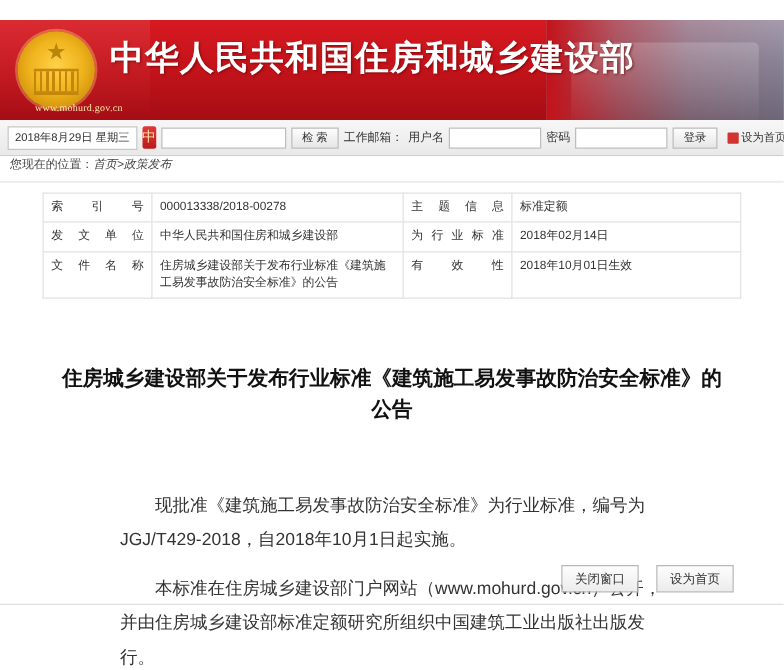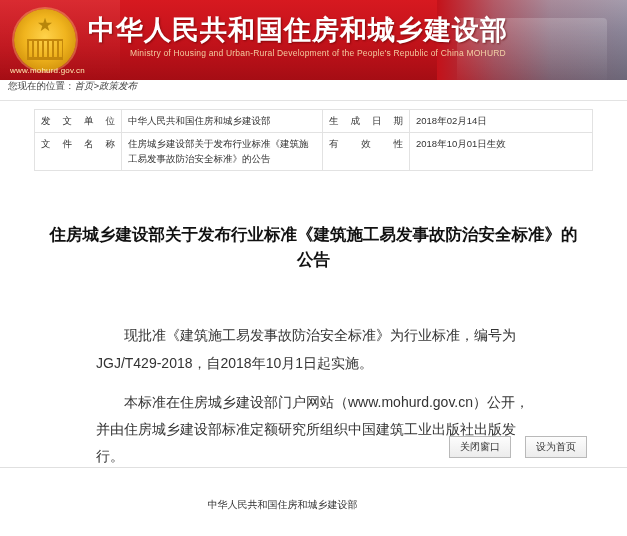--- a/index.html
+++ b/index.html
@@ -13,20 +13,21 @@
     font-family: "Liberation Sans", sans-serif;
     font-size: 11px;
     color: #222;
     overflow: hidden;
   }
   .page {
     position: relative;
     width: 627px;
     height: 476px;
     background: #fff;
+    margin-top: 16px;
   }
 
   
   .banner {
     position: relative;
     height: 80px;
     background: linear-gradient(180deg, #d71920 0%, #c1121a 55%, #a50d14 100%);
     overflow: hidden;
   }
   .banner .bg-photo {
@@ -93,24 +94,25 @@
     left: 130px; top: 48px;
     right: 110px;
     color: #f6d6a8;
     font-size: 8.5px;
     letter-spacing: 0.2px;
     white-space: nowrap;
     opacity: 0.95;
   }
   .site-url {
     position: absolute;
-    left: 10px; top: 66px;
+    left: 28px; top: 66px;
     color: #ffe9b0;
     font-size: 8px;
     letter-spacing: 0.2px;
+    font-family: Liberation Serif, serif;
   }
 
   
   .toolbar {
     height: 28px;
     background: linear-gradient(180deg, #f7f7f7 0%, #e9e9e9 100%);
     border-bottom: 1px solid #cfcfcf;
     display: flex;
     align-items: center;
     padding: 0 6px;
@@ -254,38 +256,61 @@
 </head>
 <body>
 
 <div class="page">
 
   <div class="banner">
     <div class="bg-left"></div>
     <div class="bg-photo"></div>
     <div class="emblem"></div>
     <div class="ministry-title">中华人民共和国住房和城乡建设部</div>
-    <div class="ministry-subtitle">Ministry of Housing and Urban-Rural Development of the People's Republic of China MOHURD</div>
     <div class="site-url">www.mohurd.gov.cn</div>
   </div>
 
+  <div class="toolbar">
+    <div class="date-box">2018年8月29日 星期三</div>
+    <div class="gov-badge">中</div>
+    <input class="tb-field tb-search" type="text" placeholder="" style="">
+    <button class="tb-btn">检 索</button>
+    <span class="tb-label">工作邮箱：</span>
+    <span class="tb-label">用户名</span>
+    <input class="tb-field tb-user" type="text" style="">
+    <span class="tb-label">密码</span>
+    <input class="tb-field tb-pass" type="password" style="">
+    <button class="tb-btn">登录</button>
+    <span class="spacer"></span>
+    <span class="tb-link">
+      <span class="mini-icon"></span>
+      <span>设为首页</span>
+    </span>
+
+  </div>
 
   <div class="breadcrumb">
     <span class="bc-label">您现在的位置：</span>
     <span class="bc-path">首页&gt;政策发布</span>
   </div>
 
   <div class="content">
 
     <table class="meta">
       <tbody>
         <tr>
+          <td class="k">索 引 号</td>
+          <td class="v">000013338/2018-00278</td>
+          <td class="k2">主题信息</td>
+          <td class="v2">标准定额</td>
+        </tr>
+        <tr>
           <td class="k">发文单位</td>
           <td class="v">中华人民共和国住房和城乡建设部</td>
-          <td class="k2">生成日期</td>
+          <td class="k2">为行业标准</td>
           <td class="v2">2018年02月14日</td>
         </tr>
         <tr>
           <td class="k">文件名称</td>
           <td class="v">住房城乡建设部关于发布行业标准《建筑施工易发事故防治安全标准》的公告</td>
           <td class="k2">有 效 性</td>
           <td class="v2">2018年10月01日生效</td>
         </tr>
       </tbody>
     </table>

